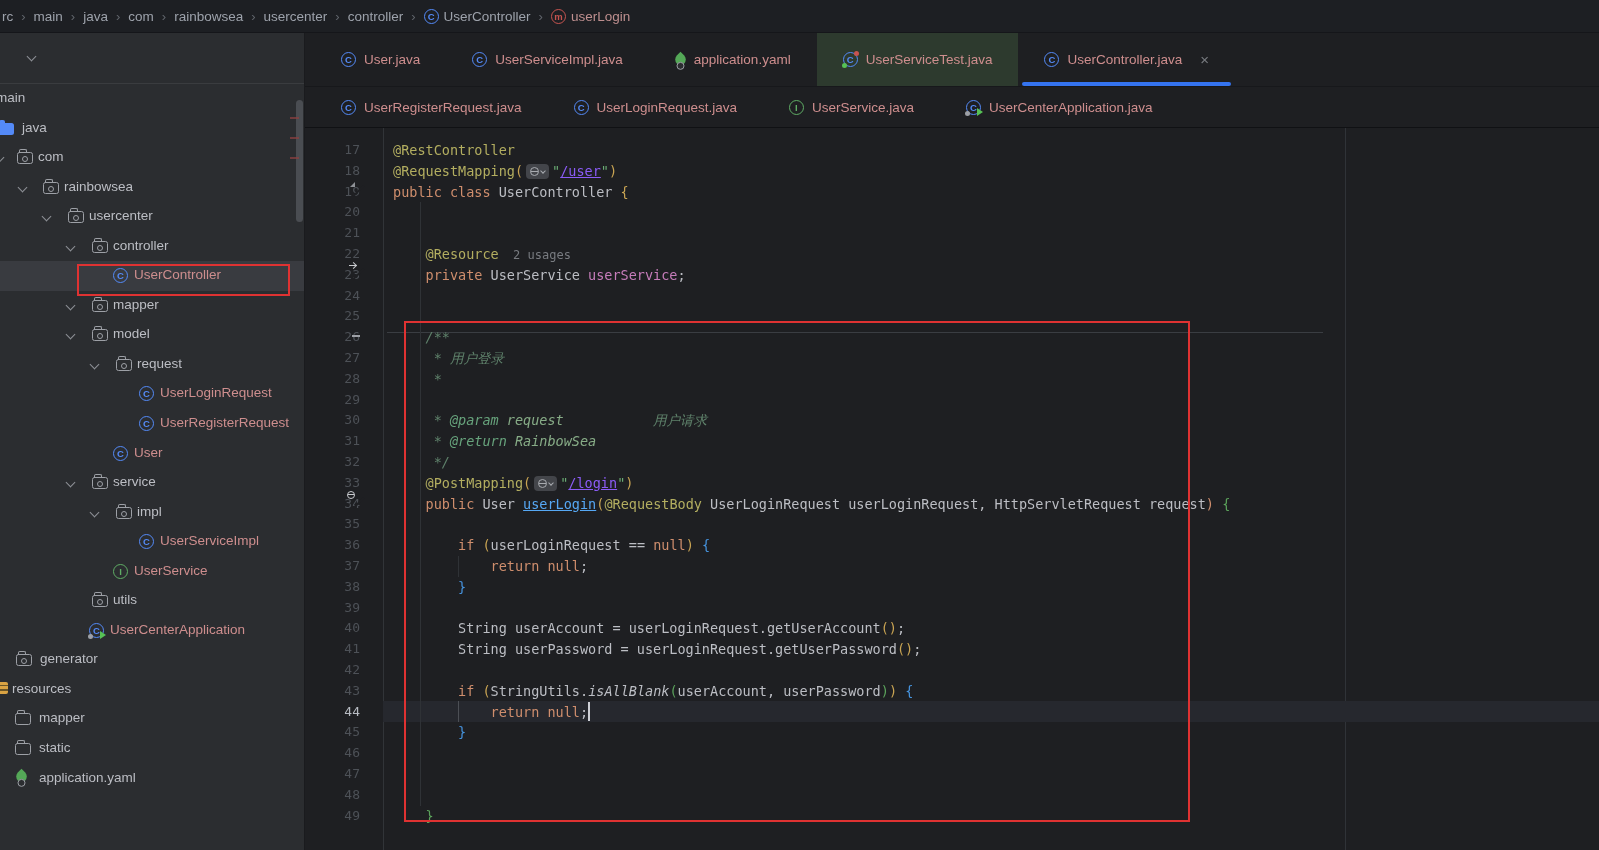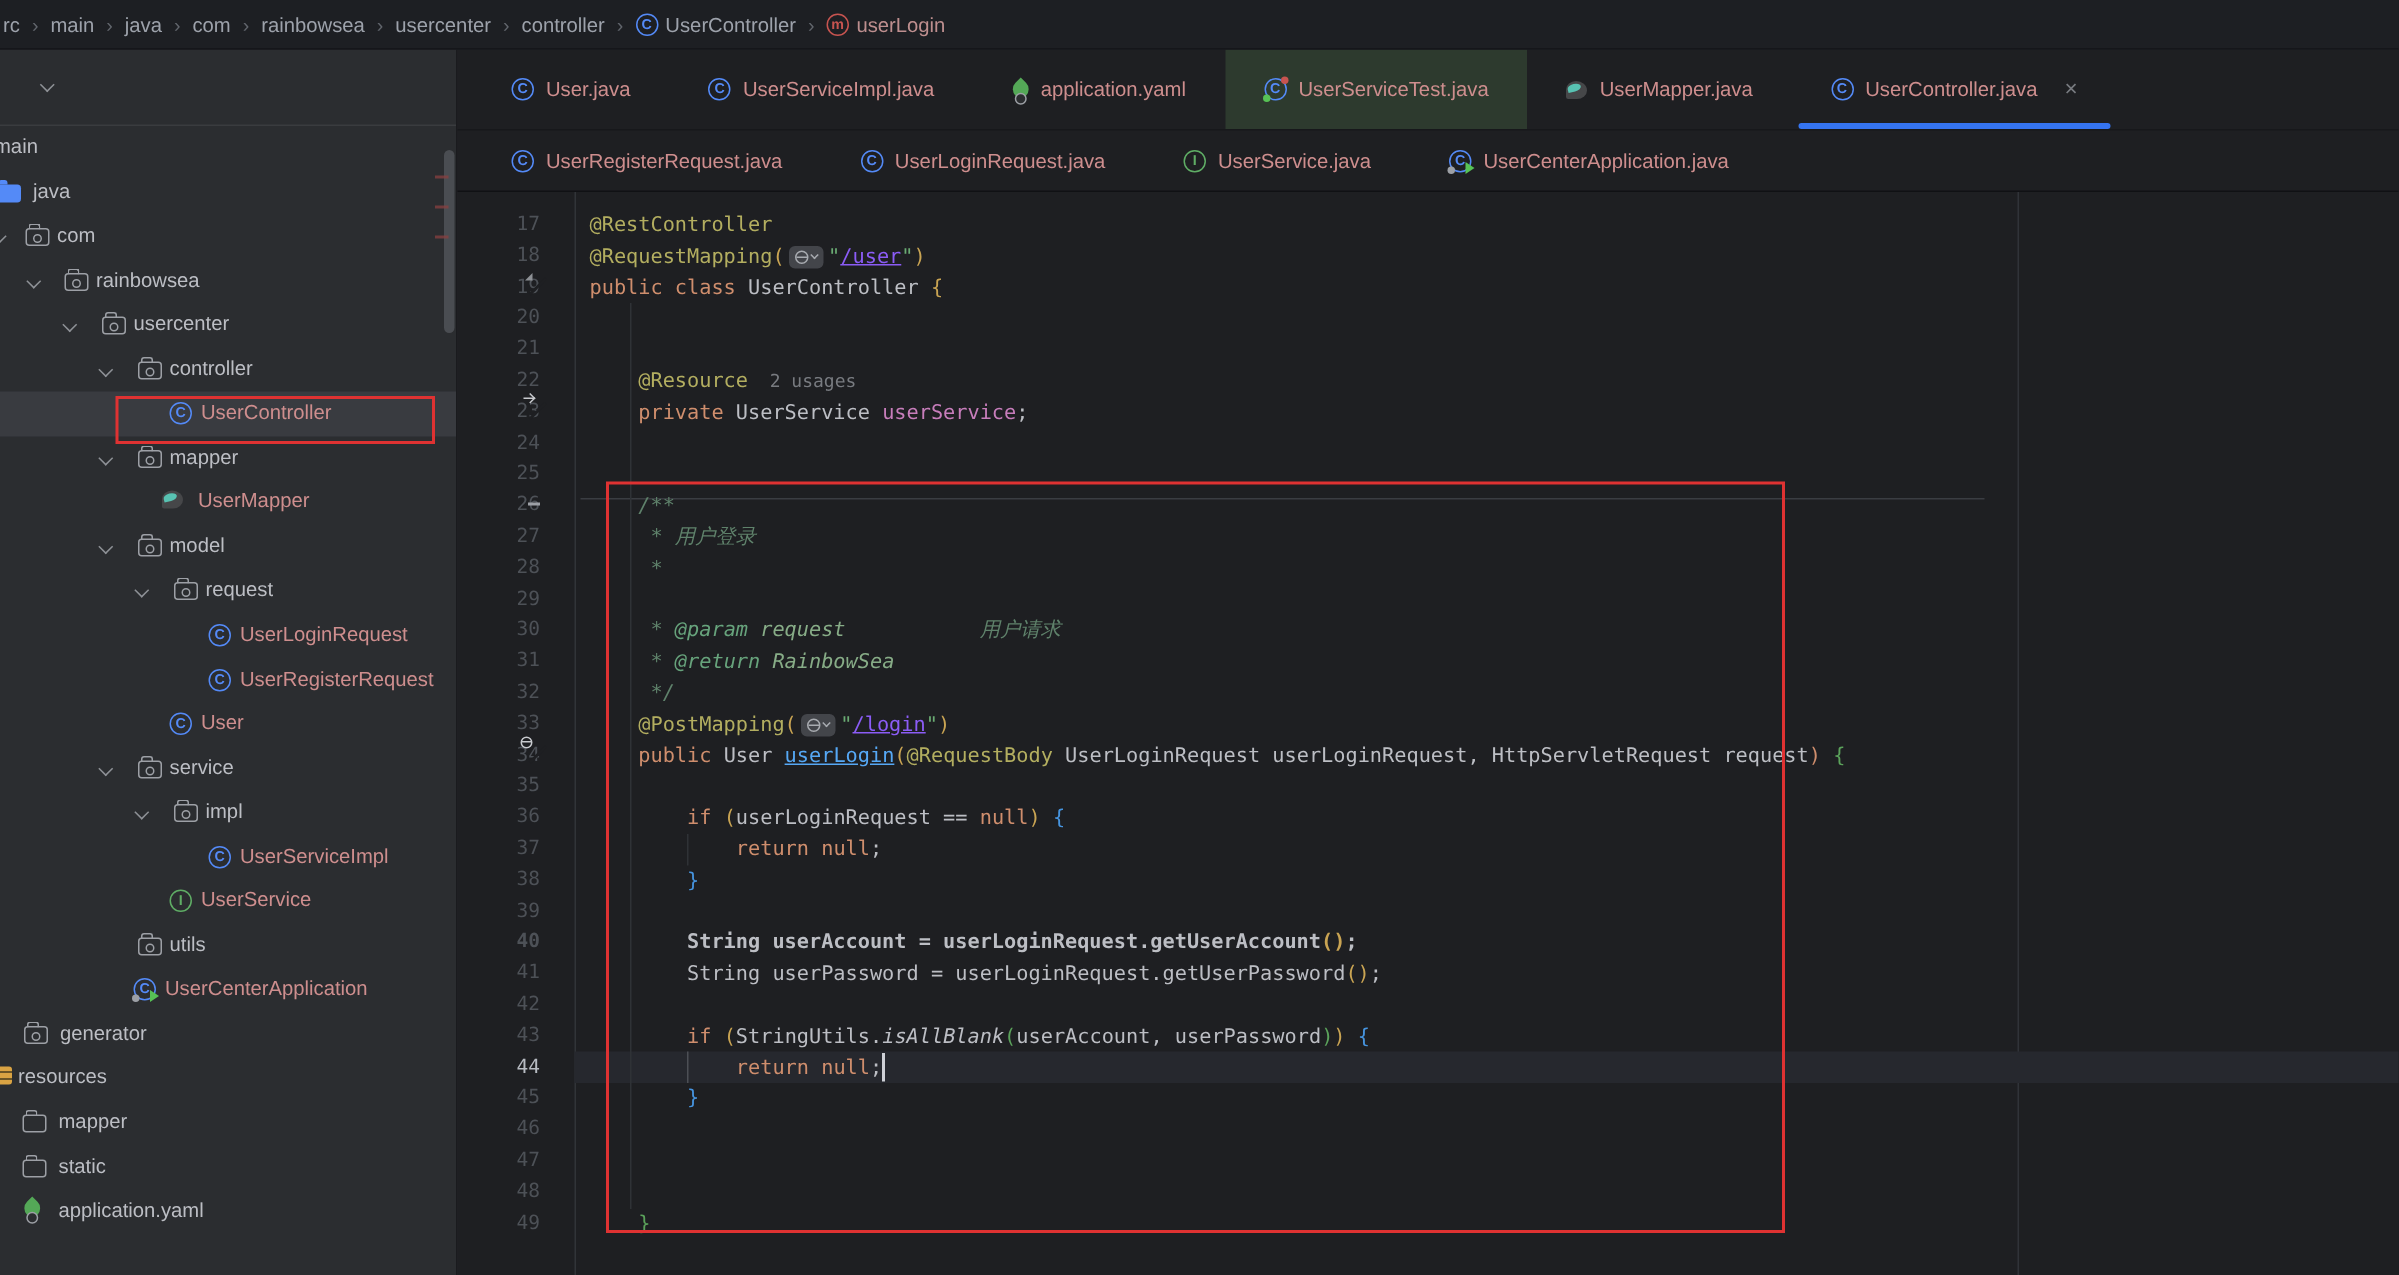--- a/index.html
+++ b/index.html
@@ -218,24 +218,20 @@
       <div class="tree-row sel">
         <span class="ic-circle ic-class ic" style="left: 113px; position: absolute;">C</span>
         <span class="lbl pinktxt" style="left: 134px;">UserController</span>
       </div>
       <div class="tree-row">
         <span class="chev" style="left: 67px;"></span>
         <span class="ic-folder ic-pkg ic" style="left: 92px; position: absolute;"></span>
         <span class="lbl" style="left: 113px;">mapper</span>
       </div>
       <div class="tree-row">
-        <span class="ic-bird ic" style="left: 108px; position: absolute;"></span>
-        <span class="lbl pinktxt" style="left: 132px;">UserMapper</span>
-      </div>
-      <div class="tree-row">
         <span class="chev" style="left: 67px;"></span>
         <span class="ic-folder ic-pkg ic" style="left: 92px; position: absolute;"></span>
         <span class="lbl" style="left: 113px;">model</span>
       </div>
       <div class="tree-row">
         <span class="chev" style="left: 91px;"></span>
         <span class="ic-folder ic-pkg ic" style="left: 116px; position: absolute;"></span>
         <span class="lbl" style="left: 137px;">request</span>
       </div>
       <div class="tree-row">
@@ -313,24 +309,20 @@
         <span class="ic-circle ic-class">C</span>
         <span>UserServiceImpl.java</span>
       </div>
       <div class="tab">
         <span class="ic-leaf"></span>
         <span>application.yaml</span>
       </div>
       <div class="tab testbg">
         <span class="ic-circle ic-class ic-test">C<span class="dotr"></span><span class="dotg"></span></span>
         <span>UserServiceTest.java</span>
-      </div>
-      <div class="tab">
-        <span class="ic-bird"></span>
-        <span>UserMapper.java</span>
       </div>
       <div class="tab active">
         <span class="ic-circle ic-class">C</span>
         <span>UserController.java</span>
         <span class="close">×</span>
       </div>
     </div>
   <div class="tabrow2" id="tabrow2">
       <div class="tab">
         <span class="ic-circle ic-class">C</span>
@@ -448,21 +440,21 @@
         <span class="txt"><span class="s-ws">            </span><span class="s-kw">return</span><span class="s-plain"> </span><span class="s-kw">null</span><span class="s-plain">;</span></span>
       </div>
       <div class="code-line" style="top: 448.8px;">
         <span class="num">38</span>
         <span class="txt"><span class="s-ws">        </span><span class="s-pb">}</span></span>
       </div>
       <div class="code-line" style="top: 469.6px;">
         <span class="num">39</span>
         <span class="txt"></span>
       </div>
-      <div class="code-line" style="top: 490.4px; font-weight: bold;">
+      <div class="code-line" style="top: 490.4px;">
         <span class="num">40</span>
         <span class="txt"><span class="s-ws">        </span><span class="s-plain">String userAccount = userLoginRequest.getUserAccount</span><span class="s-py">()</span><span class="s-plain">;</span></span>
       </div>
       <div class="code-line" style="top: 511.2px;">
         <span class="num">41</span>
         <span class="txt"><span class="s-ws">        </span><span class="s-plain">String userPassword = userLoginRequest.getUserPassword</span><span class="s-py">()</span><span class="s-plain">;</span></span>
       </div>
       <div class="code-line" style="top: 532px;">
         <span class="num">42</span>
         <span class="txt"></span>

